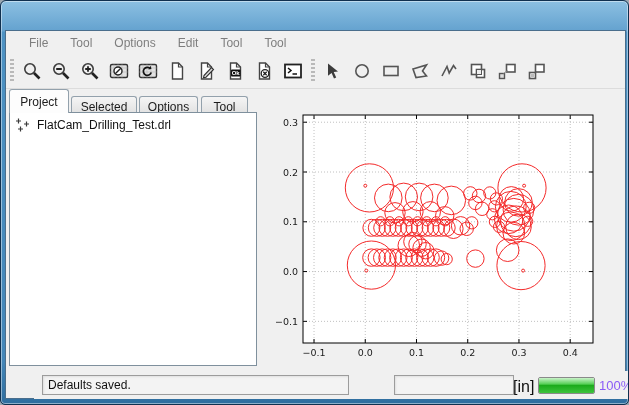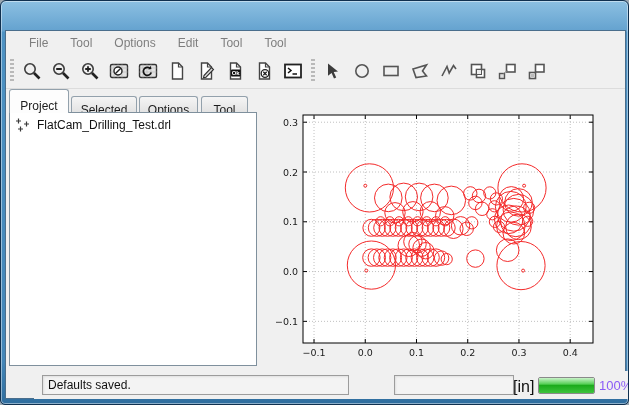--- a/index.html
+++ b/index.html
@@ -28,21 +28,21 @@
   .client{position:absolute;left:4px;top:29px;width:621px;height:369px;background:#f0f0f0;border:1px solid #4a6e8c;}
   
   .menubar{position:absolute;left:5px;top:31px;width:619px;height:22px;display:flex;align-items:center;padding-left:12px;background:#f0f0f0;}
   .menu-item{font-size:12px;color:#7e7e7e;padding:3px 11px;cursor:default;}
   
   .toolbar{position:absolute;left:5px;top:53px;width:619px;height:35px;background:#f0f0f0;border-bottom:1px solid #dcdcdc;display:flex;align-items:center;}
   .tb-handle{width:4px;height:24px;margin:0 3px 0 4px;
      background:repeating-linear-gradient(180deg,#b9b9b9 0 2px,#f0f0f0 2px 4px);}
   .tb-btn{width:29px;height:29px;display:flex;align-items:center;justify-content:center;border-radius:3px;cursor:pointer;}
   
-  .tab{position:absolute;font-size:12px;display:flex;align-items:flex-end;justify-content:center;cursor:pointer;
+  .tab{position:absolute;font-size:12px;display:flex;align-items:center;justify-content:center;cursor:pointer;
        border:1px solid #93a1ac;border-bottom:none;border-radius:3px 3px 0 0;color:#1c1c1c;}
   .tab.inactive{top:95px;height:21px;background:linear-gradient(180deg,#f5f5f5,#dddddd);}
   .tab.active{top:88px;height:24px;background:#fdfdfd;z-index:3;}
   
   .tree{position:absolute;left:8px;top:111px;width:248px;height:254px;background:#ffffff;border:1px solid #7f909d;z-index:2;}
   .tree-item{display:flex;align-items:center;gap:6px;padding:4px 2px 2px 5px;font-size:12px;color:#111;cursor:default;}
   
   .canvas{position:absolute;left:268px;top:92px;width:349px;height:276px;background:#f0f0f0;}
   
   .statusbar{position:absolute;left:5px;top:370px;width:619px;height:28px;background:#f0f0f0;margin-left:28px;}

